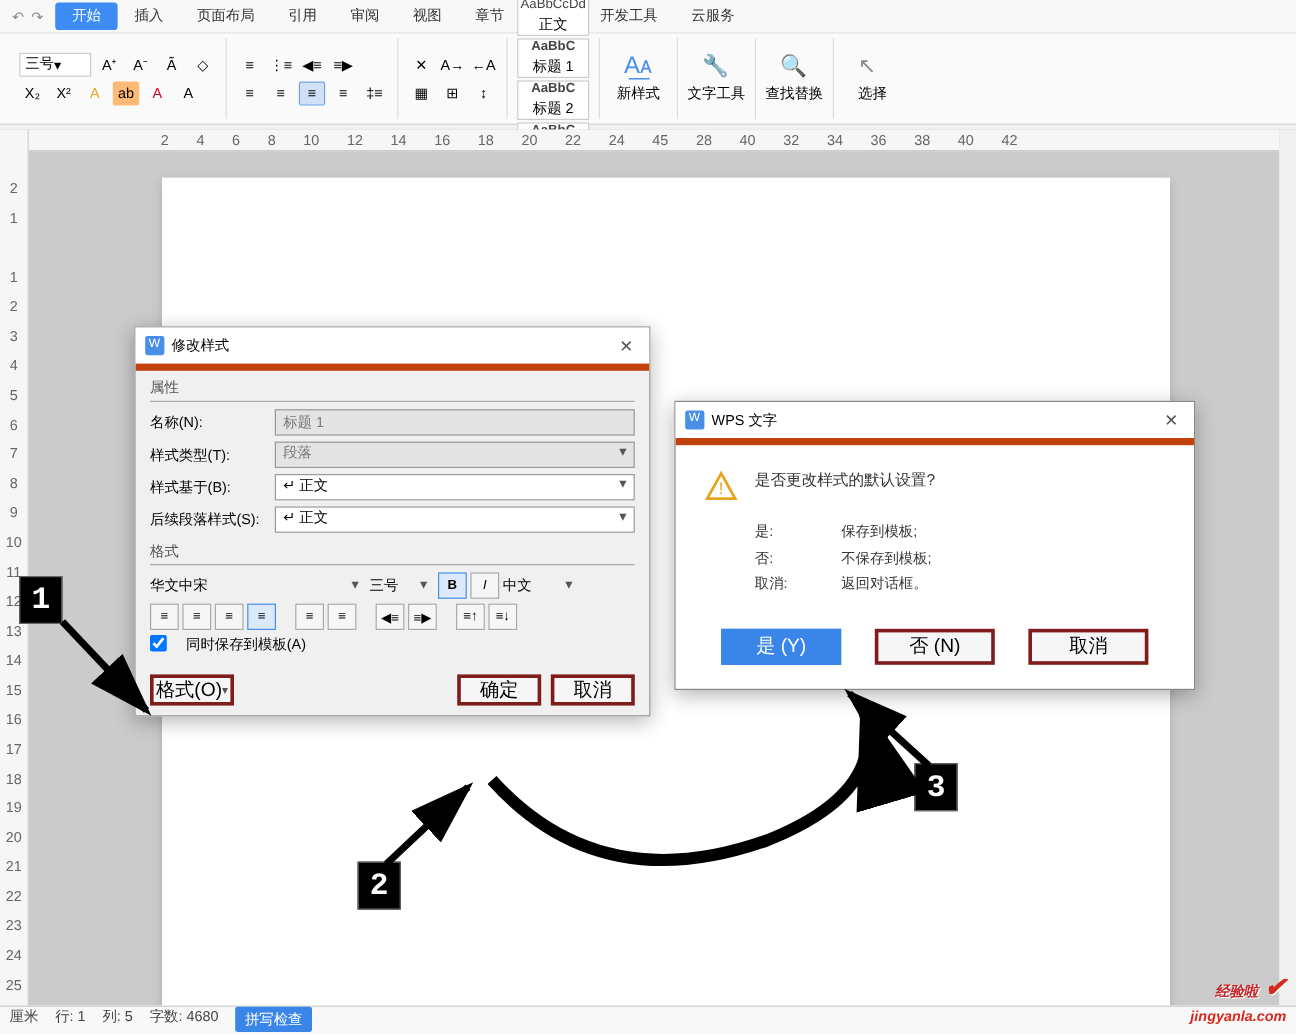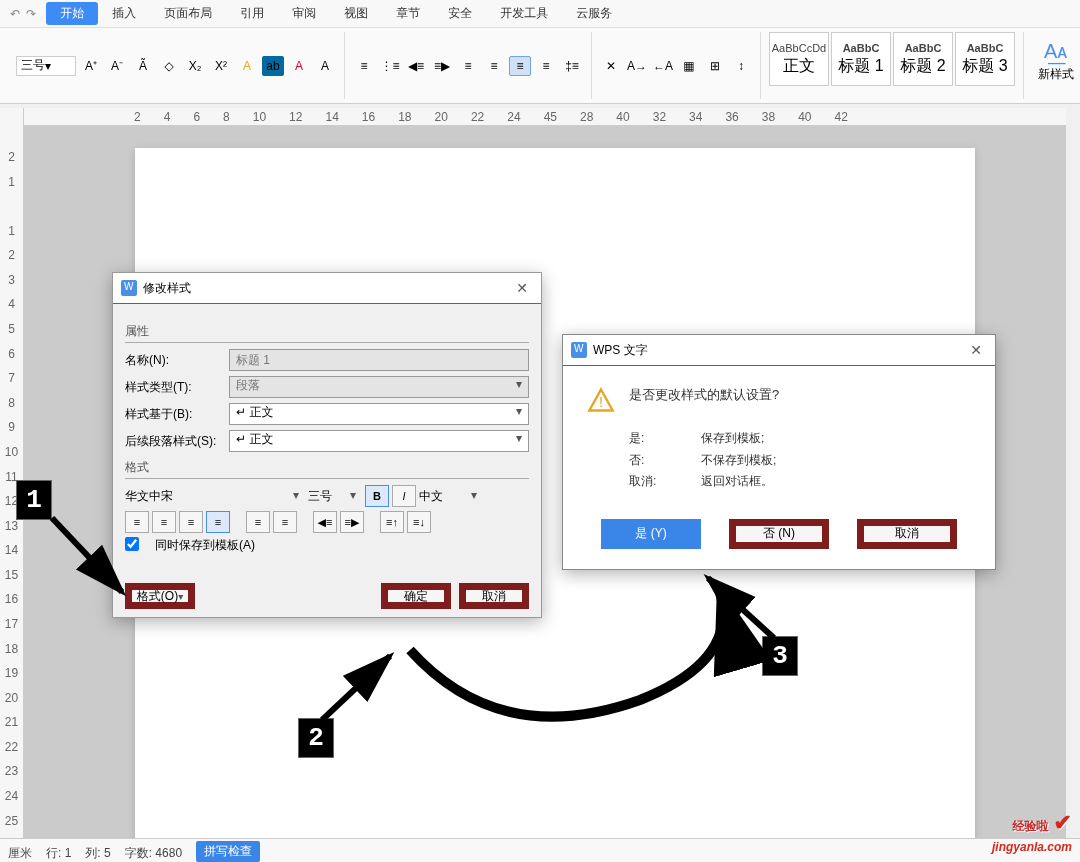--- a/index.html
+++ b/index.html
@@ -2,73 +2,73 @@
 <html><head>
 <meta charset="utf-8">
 <style>
 *{box-sizing:border-box;margin:0;padding:0;font-family:"Microsoft YaHei",Arial,sans-serif;font-size:12px}
 body{width:1080px;height:862px;background:#f0f0f0;overflow:hidden;position:relative}
 .menubar{height:28px;background:#f8f8f8;display:flex;align-items:center;padding:0 4px;border-bottom:1px solid #e0e0e0}
 .menubar .dots{display:flex;gap:6px;margin-right:10px;margin-left:6px}
 .menu-tab{padding:3px 14px;color:#333;cursor:pointer;border-radius:3px}
 .menu-tab.active{background:#3d8bf5;color:#fff}
 .ribbon{height:76px;background:#fafafa;border-bottom:1px solid #d0d0d0;display:flex;align-items:center;padding:4px 8px}
-.ribbon-group{display:flex;flex-direction:row;gap:4px;padding:0 8px;border-right:1px solid #ddd;height:100%;justify-content:center}
+.ribbon-group{display:flex;flex-direction:column;gap:4px;padding:0 8px;border-right:1px solid #ddd;height:100%;justify-content:center}
 .ribbon-row{display:flex;gap:4px;align-items:center}
 .combo{border:1px solid #ccc;background:#fff;height:20px;display:flex;align-items:center;padding:0 4px;font-size:12px}
 .ribbon-btn{width:22px;height:20px;display:flex;align-items:center;justify-content:center;border-radius:2px}
 .style-gallery{display:flex;gap:2px}
 .style-item{width:60px;height:54px;border:1px solid #ccc;background:#fff;display:flex;flex-direction:column;align-items:center;justify-content:center;font-size:10px}
 .style-item .preview{font-size:11px;color:#444}
-.style-item .label{font-size:16px;margin-top:2px}
+.style-item .label{font-size:12px;margin-top:2px}
 .big-btn{display:flex;flex-direction:column;align-items:center;justify-content:center;width:48px;height:58px;font-size:11px}
 .big-btn .icon{width:24px;height:24px;margin-bottom:2px}
 .doc-area{position:absolute;top:108px;left:0;right:0;bottom:24px;background:#cbcbcb;display:flex}
 .ruler-v{width:24px;background:#f6f6f6;border-right:1px solid #ccc;font-size:8px;color:#666;display:flex;flex-direction:column;align-items:center;padding-top:42px}
 .ruler-v span{height:34px}
 .ruler-h{position:absolute;left:24px;right:14px;top:0;height:18px;background:#f6f6f6;border-bottom:1px solid #ccc;font-size:8px;color:#666;display:flex;align-items:center;padding-left:110px;gap:23px;white-space:nowrap;overflow:hidden}
 .page{position:absolute;left:135px;top:40px;width:840px;height:800px;background:#fff;box-shadow:0 2px 8px rgba(0,0,0,.15)}
 .scroll-v{position:absolute;right:0;top:0;bottom:0;width:14px;background:#f0f0f0}
-.statusbar{position:absolute;bottom:0;left:0;right:0;height:24px;background:#f8f8f8;border-top:1px solid #ccc;display:flex;align-items:flex-end;padding:0 8px;font-size:11px;color:#444;gap:14px}
+.statusbar{position:absolute;bottom:0;left:0;right:0;height:24px;background:#f8f8f8;border-top:1px solid #ccc;display:flex;align-items:flex-start;padding:0 8px;font-size:11px;color:#444;gap:14px}
 .spell-btn{background:#3a85e8;color:#fff;padding:2px 8px;border-radius:2px}
 .dialog{position:absolute;background:#f0f0f0;border:1px solid #999;box-shadow:0 4px 16px rgba(0,0,0,.3)}
-.dlg-title{display:flex;align-items:center;padding:5px 8px;border-bottom:1px solid #c2410c;background:#fff}
+.dlg-title{display:flex;align-items:center;padding:5px 8px;border-bottom:6px solid #c2410c;background:#fff}
 .dlg-title .icon{width:16px;height:16px;background:#4a8fe7;margin-right:6px;border-radius:2px;position:relative}
 .dlg-title .icon::after{content:"W";color:#fff;font-size:10px;position:absolute;left:3px;top:1px}
 .dlg-close{margin-left:auto;width:22px;height:20px;display:flex;align-items:center;justify-content:center;font-size:14px;color:#555}
-.dlg-body{padding:17px 12px}
+.dlg-body{padding:4px 12px}
 .fieldset-label{color:#555;padding:2px 0;border-bottom:1px solid #aaa;margin-bottom:6px}
 .form-row{display:flex;align-items:center;margin:5px 0}
 .form-row label{width:104px;font-size:12px}
 .form-row input,.form-row .sel{flex:1;height:22px;border:1px solid #999;background:#fff;padding:0 6px;font-size:12px}
 .form-row input[disabled],.form-row .sel.disabled{background:#e4e4e4;color:#777}
 .sel{display:flex;align-items:flex-start;position:relative}
 .sel::after{content:"▾";position:absolute;right:6px;color:#555}
 .fmt-row{display:flex;gap:3px;margin:4px 0;align-items:center}
 .fmt-btn{width:24px;height:22px;border:1px solid #aaa;background:#f6f6f6;display:flex;align-items:center;justify-content:center;font-size:11px}
 .fmt-btn.active{border:1px solid #4a8fe7;background:#dce9fb}
 .preview-box{border:1px solid #aaa;background:#fff;height:80px;padding:6px 8px;overflow:hidden;font-size:10px;color:#aaa;line-height:1.3}
 .preview-box strong{color:#000;font-size:12px;display:block;margin-top:4px}
 .dlg-btns{display:flex;justify-content:flex-end;gap:17px;padding:8px 12px}
-.btn{min-width:70px;height:26px;border:7px solid #7f1d1d;background:#f6f6f6;display:flex;align-items:center;justify-content:center;font-size:12px;cursor:pointer}
+.btn{min-width:70px;height:26px;border:3px solid #7f1d1d;background:#f6f6f6;display:flex;align-items:center;justify-content:center;font-size:16px;cursor:pointer}
 .btn.primary{background:#3a85e8;color:#fff;border-color:#3a85e8}
 .btn.drop::after{content:" ▾";font-size:10px;color:#555}
 .chk{display:flex;gap:16px;margin:4px 0}
 .chk input{width:14px;height:14px}
 .msgbox{position:absolute;background:#fff;border:1px solid #888;box-shadow:0 4px 16px rgba(0,0,0,.3)}
 .warn-icon{width:28px;height:28px;position:relative;flex-shrink:0;margin-right:14px;margin-top:2px}
 .warn-icon svg{width:28px;height:28px}
 .msg-body{padding:18px 24px 16px;display:flex;flex-direction:column}
 .msg-text{line-height:1.7;color:#333;font-size:13px}
 .msg-grid{display:grid;grid-template-columns:72px auto;margin-top:14px;line-height:1.8;font-size:13px;color:#333}
 .msg-btns{display:flex;gap:28px;justify-content:center;padding:10px 22px 20px}
 .msg-btns .btn{min-width:100px;height:30px}
 .marker{position:absolute;width:36px;height:40px;background:#000;color:#fff;font-size:26px;font-weight:bold;font-family:"Courier New",monospace;display:flex;align-items:center;justify-content:center;border:1px solid #666}
 .arrow{position:absolute;pointer-events:none}
-.watermark{position:absolute;right:8px;bottom:26px;font-size:18px;font-weight:bold;color:#c82828;text-shadow:1px 1px 0 #fff}
+.watermark{position:absolute;right:8px;bottom:26px;font-size:18px;font-weight:bold;color:#c82828;font-style:italic;text-shadow:1px 1px 0 #fff}
 .watermark .red-check{color:#d6291e;font-size:22px}
 .url{position:absolute;right:8px;bottom:8px;font-size:12px;color:#d6291e;font-weight:bold;font-style:italic}
 </style>
 </head>
 <body>
 
 <div class="menubar">
   <div class="dots">
     <span style="color:#888;font-size:12px">↶</span>
     <span style="color:#888;font-size:12px">↷</span>
@@ -91,21 +91,21 @@
       <div class="combo" style="width:60px"><span>三号</span> ▾</div>
       <span class="ribbon-btn">A⁺</span>
       <span class="ribbon-btn">A⁻</span>
       <span class="ribbon-btn">A͂</span>
       <span class="ribbon-btn">◇</span>
     </div>
     <div class="ribbon-row">
       <span class="ribbon-btn">X₂</span>
       <span class="ribbon-btn">X²</span>
       <span class="ribbon-btn" style="color:#e8a520">A</span>
-      <span class="ribbon-btn" style="background:#0369a1">ab</span>
+      <span class="ribbon-btn" style="background:#fdba74">ab</span>
       <span class="ribbon-btn" style="color:#d02">A</span>
       <span class="ribbon-btn">A</span>
     </div>
   </div>
   <div class="ribbon-group">
     <div class="ribbon-row">
       <span class="ribbon-btn">≡</span>
       <span class="ribbon-btn">⋮≡</span>
       <span class="ribbon-btn">◀≡</span>
       <span class="ribbon-btn">≡▶</span>

